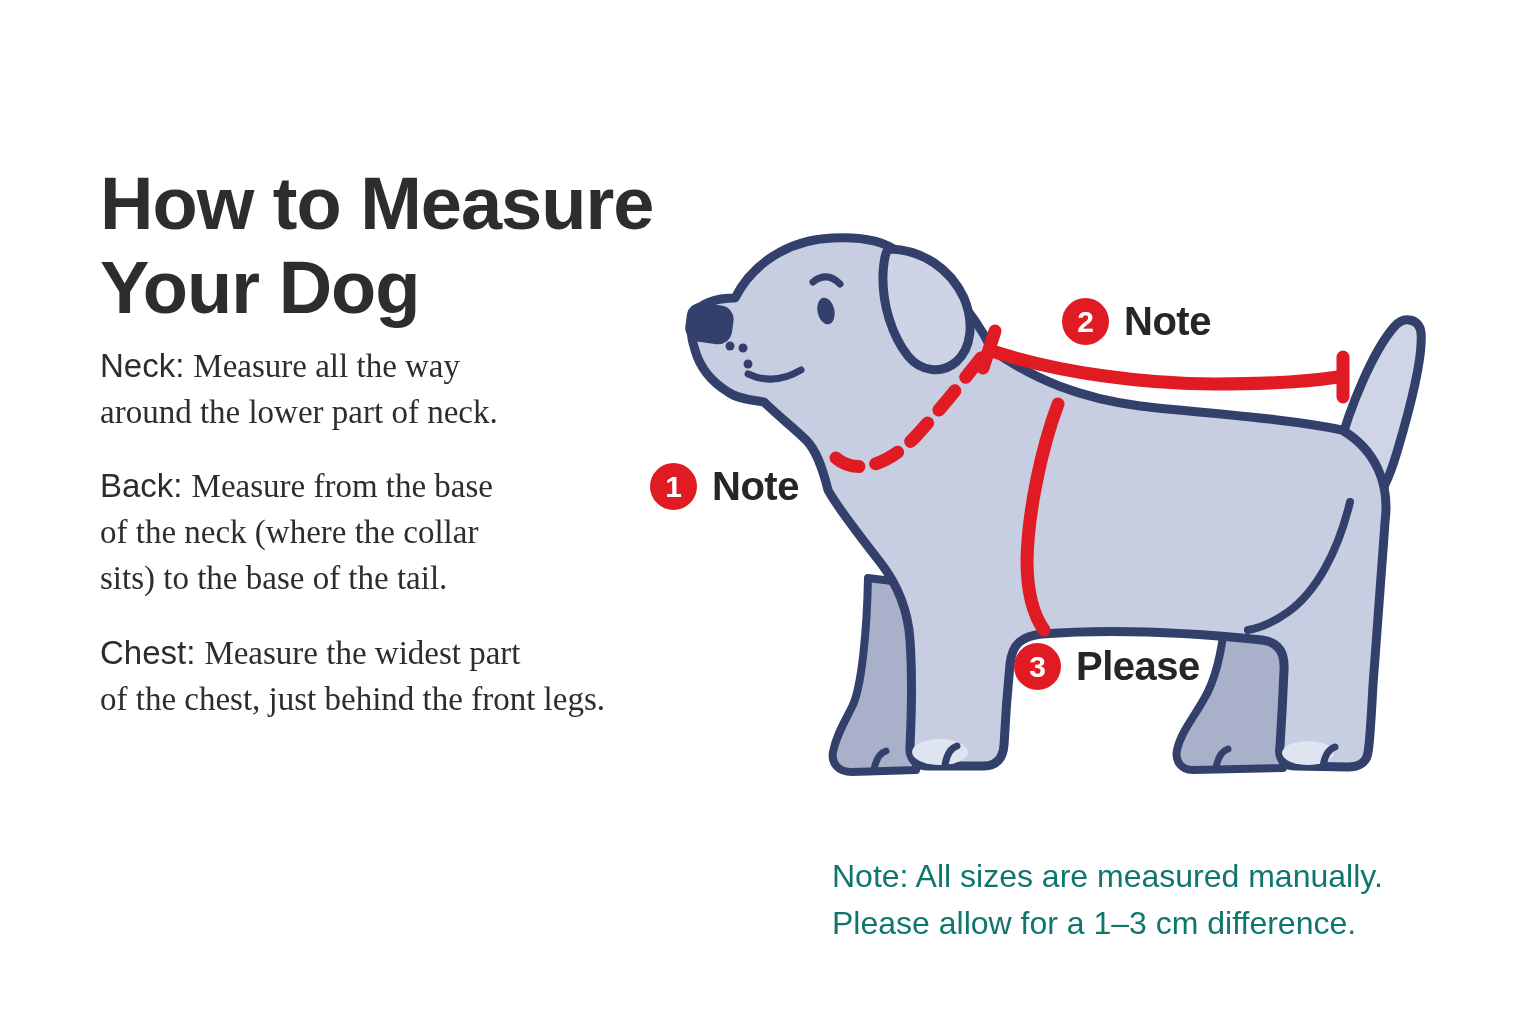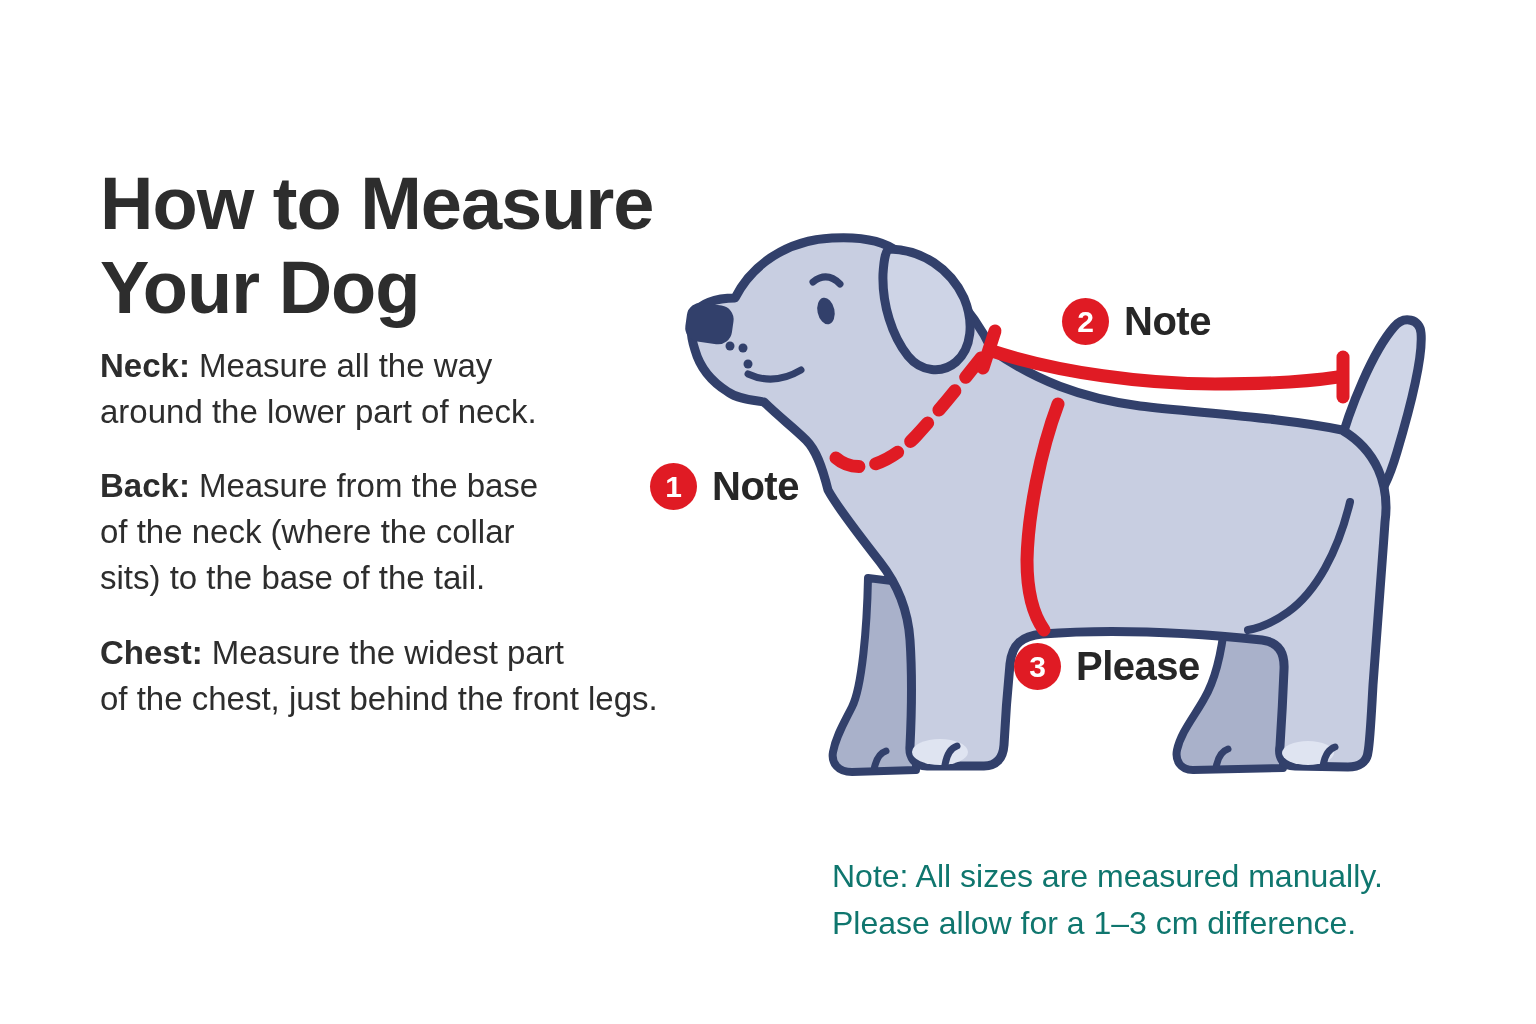--- a/index.html
+++ b/index.html
@@ -7,22 +7,22 @@
     position:relative; width:1536px; height:1024px; overflow:hidden;
     background:#ffffff; font-family:"Liberation Sans", sans-serif;
     color:#2d2d2d;
   }
   .page-title {
     position:absolute; left:100px; top:112px;
     font-size:74px; font-weight:700; line-height:84px;
     letter-spacing:-1px; color:#2d2d2d; white-space:pre-line;
   }
   .para { position:absolute; left:100px; width:700px; font-size:33px; line-height:46px; color:#2d2d2d; }
-  .para .label { font-weight:700; margin-right:9px; }
-  .para .ptext { white-space:pre-line; }
+  .para .label { font-weight:400; margin-right:9px; }
+  .para .ptext { white-space:pre-line;font-family:Liberation Serif, serif; }
   .p-neck  { top:310px; }
   .p-back  { top:430px; }
   .p-chest { top:597px; }
   .p-imp   { top:722px; width:740px; }
   .red-text { color:#e01b24; }
   .warn-icon { display:inline-block; width:41px; height:38px; margin-right:13px; vertical-align:-4px; }
   .note {
     position:absolute; left:832px; top:821px;
     font-size:32px; line-height:47px; color:#0f766e; white-space:pre-line;
   }

